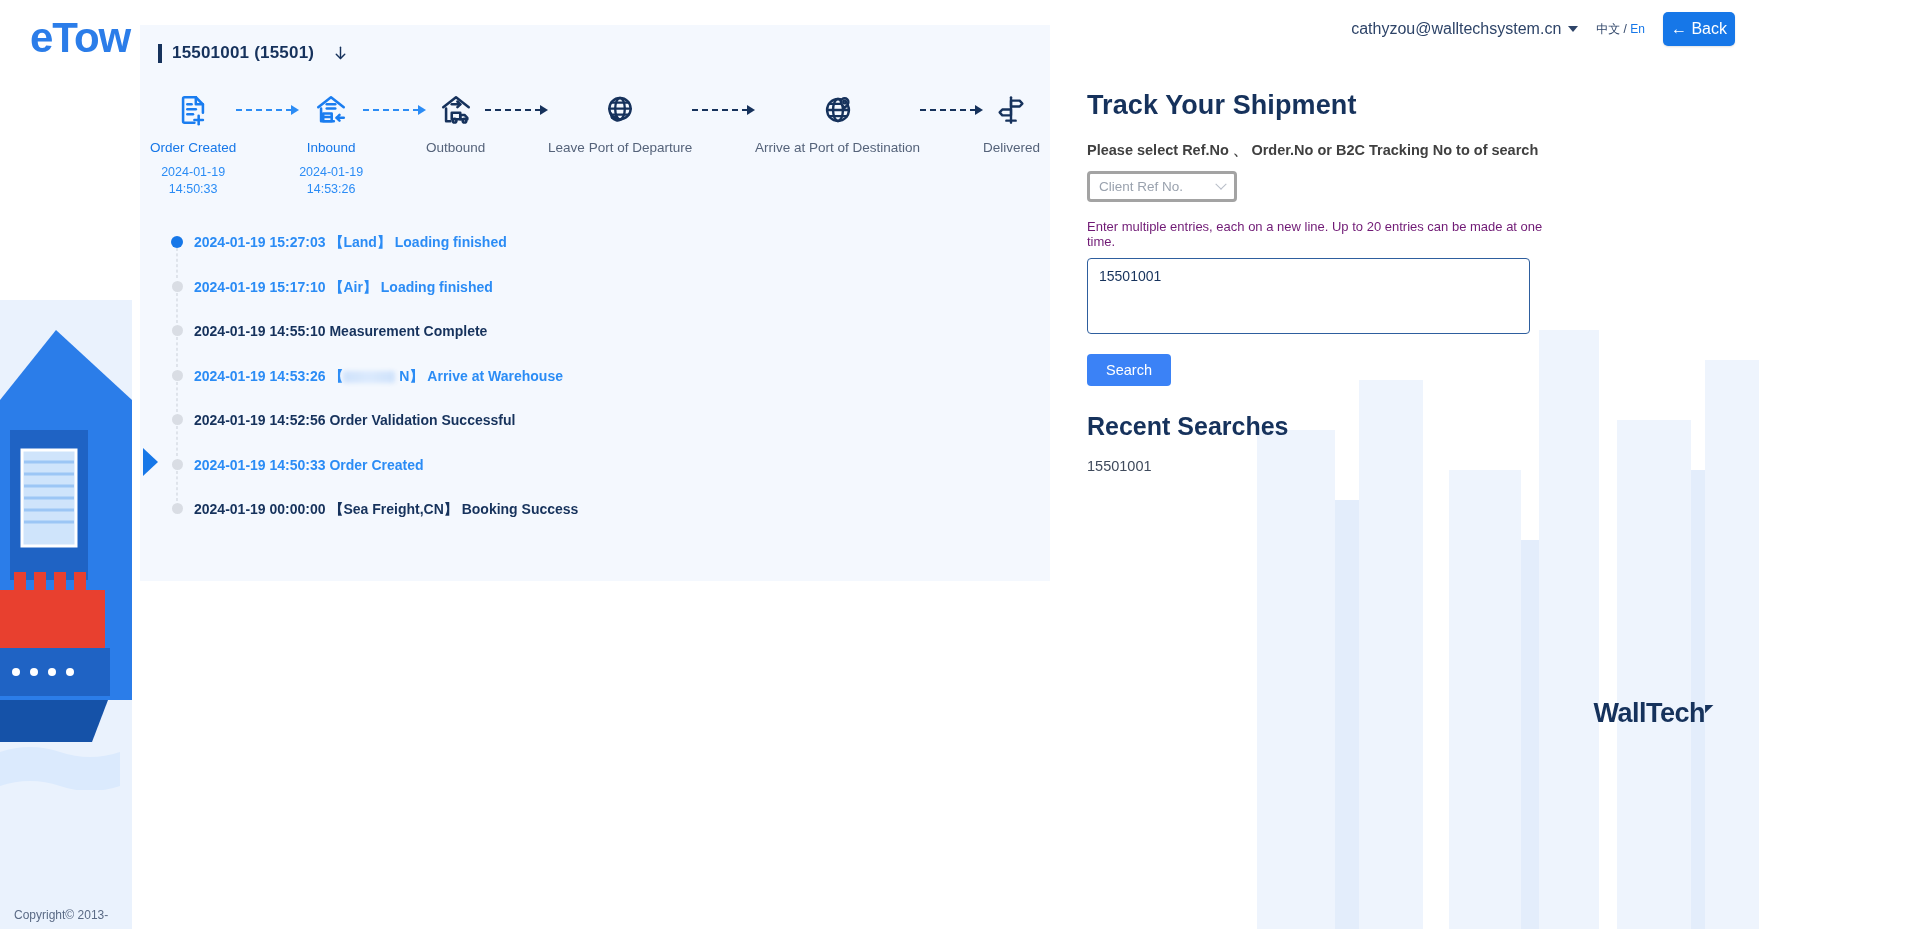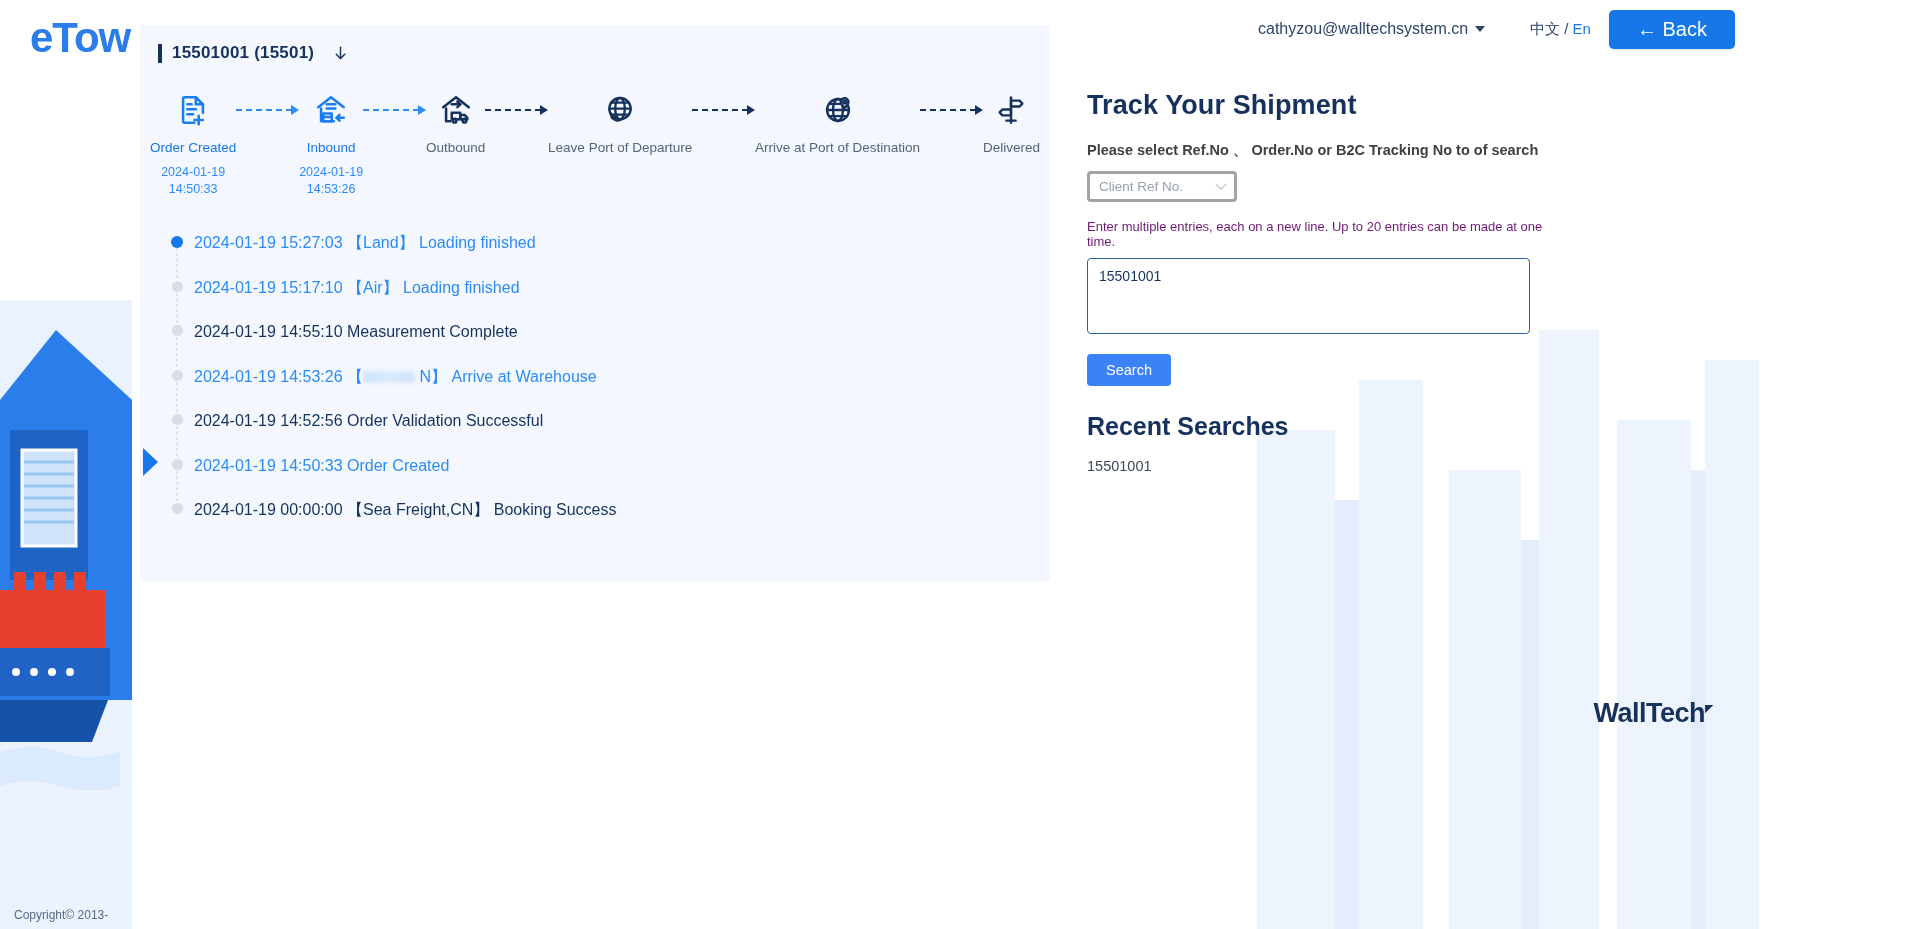--- a/index.html
+++ b/index.html
@@ -24,26 +24,26 @@
   .arrow-tab { position:absolute; left:143px; top:448px; width:0; height:0;
     border-top:14px solid transparent; border-bottom:14px solid transparent;
     border-left:15px solid #1677e8; z-index:7; }
 
   
   .topbar { position:absolute; right:0; top:0; height:58px; width:860px; display:flex;
             align-items:center; justify-content:flex-end; gap:18px; padding-right:24px; z-index:5; }
   .user-email { font-size:16px; color:#2e4468; display:flex; align-items:center; gap:7px; cursor:pointer;}
   .caret-down { width:0;height:0;border-left:5px solid transparent;border-right:5px solid transparent;
                 border-top:6px solid #2e4468; display:inline-block; }
-  .lang { font-size:15px; color:#2e4468;margin-left:27px; }
+  .lang { font-size:12px; color:#2e4468; }
   .lang .en { color:#1677e8; }
   .lang .sep { color:#2e4468; }
   .lang span { cursor:pointer; }
   .back-btn { background:#1677e8; color:#fff; border:none; border-radius:5px;
-              font-size:20px; padding:8px 28px; cursor:pointer; font-family:"Liberation Sans", sans-serif;
+              font-size:16px; padding:8px 8px; cursor:pointer; font-family:"Liberation Sans", sans-serif;
               box-shadow:0 1px 2px rgba(0,0,0,.12); }
 
   
   .card { position:absolute; left:140px; top:25px; width:910px; height:556px;
           background:#f4f8fe; z-index:4; }
 
   .order-head { display:flex; align-items:center; gap:10px; padding:18px 0 0 18px; }
   .order-bar { width:4px; height:19px; background:#16325c; display:inline-block; }
   .order-title { font-size:17px; color:#16325c; font-weight:bold; letter-spacing:.2px;}
   .dl-icon { margin-left:8px; cursor:pointer; display:inline-flex; }
@@ -66,21 +66,21 @@
 
   
   .timeline { margin-top:34px; padding-left:20px; }
   .tl-row { position:relative; display:flex; align-items:flex-start; height:44.5px; }
   .tl-dot-col { position:relative; width:34px; flex:0 0 34px; display:flex; justify-content:center; }
   .tl-dot { width:11px; height:11px; border-radius:50%; background:#d9dde4; margin-top:4px; z-index:2; position:relative;}
   .tl-row.active .tl-dot { background:#1677e8; width:12px; height:12px; }
   .tl-line { position:absolute; left:50%; transform:translateX(-50%); top:16px; width:0;
              border-left:1.5px dashed #c9cfd8; height:30px; }
   .tl-row:last-child .tl-line { display:none; }
-  .tl-text { font-size:16px; line-height:19px; color:#16325c; padding-top:1px; white-space:pre;}
+  .tl-text { font-size:14px; line-height:19px; color:#16325c; padding-top:1px; white-space:pre;font-weight:bold;}
   .tl-text.link { color:#2b8cf5; cursor:pointer; }
   .blurred { display:inline-block; background:linear-gradient(90deg,#cfe2fb,#dbeafd,#cfe2fb);
              filter:blur(2.2px); width:52px; height:12px; vertical-align:middle; border-radius:2px; }
 
   
   .panel { position:absolute; left:1087px; top:90px; width:470px; z-index:5; }
   .panel h1 { font-size:27px; color:#16325c; font-weight:bold; margin-bottom:20px; letter-spacing:.1px;}
   .panel .hint-strong { font-size:14.5px; color:#404040; font-weight:bold; margin-bottom:11px; }
   .select-box { width:150px; height:31px; border:3px solid #a3a3a3; border-radius:4px; background:#fff;
                 display:flex; align-items:center; justify-content:space-between; padding:0 9px;

